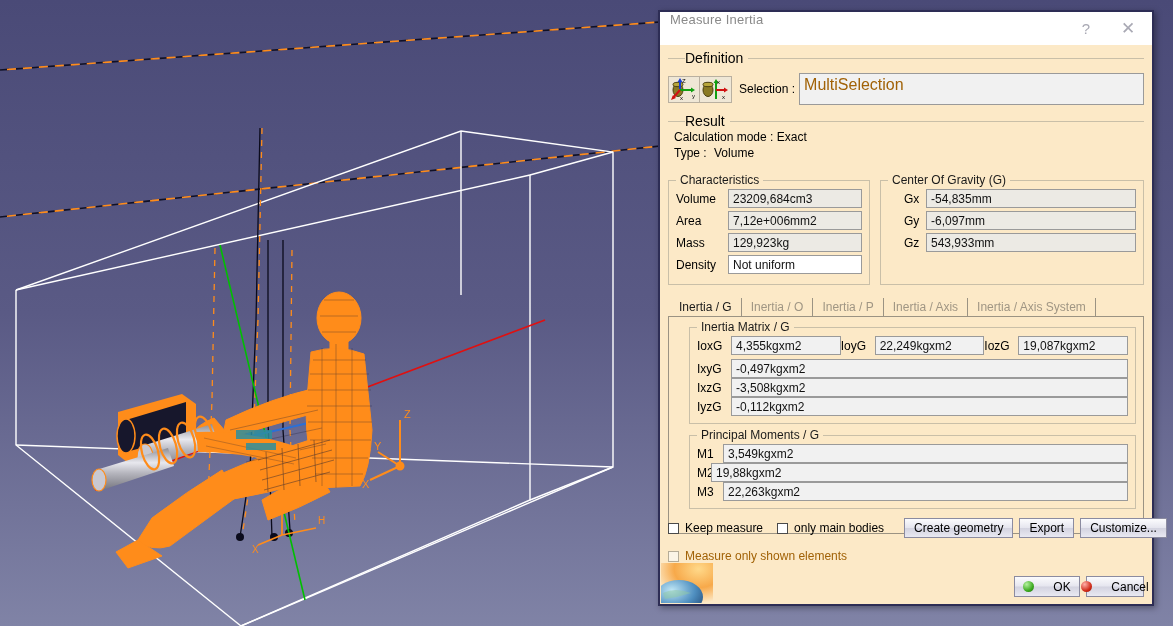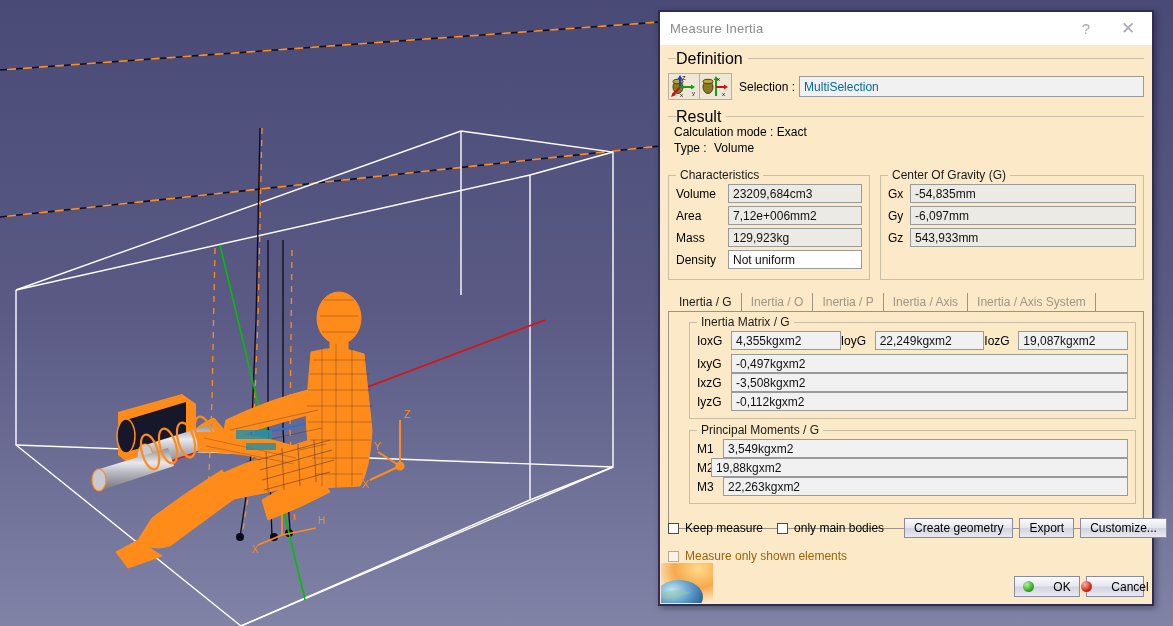--- a/index.html
+++ b/index.html
@@ -21,21 +21,21 @@
   
   #dialog{
     position:absolute;left:658px;top:10px;width:492px;height:592px;
     background:#fce9c7;
     border:2px solid #2d2d55;
     box-shadow:2px 2px 6px rgba(0,0,0,.35);
     font-size:12px;color:#000;
   }
   #titlebar{
     height:33px;background:#ffffff;border-bottom:1px solid #e2e2e2;
-    display:flex;align-items:center;position:relative;
+    display:flex;align-items:flex-start;position:relative;
   }
   #title-text{
     margin-left:10px;font-size:13px;color:#8a8a8a;letter-spacing:.2px;
   }
   .title-btn{
     position:absolute;top:0;height:33px;width:40px;
     display:flex;align-items:center;justify-content:center;
     color:#a9a9b4;font-size:15px;cursor:default;
   }
   #help-btn{right:46px;}
@@ -51,51 +51,51 @@
     position:relative;border:1px solid #c9bfa8;
     margin-top:11px;padding:8px 7px 7px 7px;
   }
   .group>.legend{
     position:absolute;top:-8px;left:7px;background:#fce9c7;
     padding:0 4px;font-size:12px;color:#1a1a1a;
   }
   
   .sect{position:relative;height:13px;margin-top:7px;}
   .sect .lbl{
-    position:absolute;left:8px;top:-2px;background:#fce9c7;padding-right:5px;
-    font-size:16px;z-index:2;
+    position:absolute;left:17px;top:-2px;background:#fce9c7;padding-right:5px;
+    font-size:14px;z-index:2;
   }
   .sect .rule{
     position:absolute;left:0;right:0;top:6px;height:1px;background:#c9bfa8;
   }
 
   
   #sel-row{display:flex;align-items:center;margin-top:8px;}
   .axis-icon{
     width:32px;height:27px;border:1px solid #b9b0a0;background:#efe7d6;
     box-sizing:border-box;display:block;
   }
   .axis-icon+.axis-icon{border-left:none;}
   #sel-label{margin:0 4px 0 7px;font-size:12px;white-space:nowrap;}
   #sel-input{
-    flex:1;height:21px;line-height:21px;background:#f1f1f1;
-    border:1px solid #9a9a9a;padding:0 4px;font-size:12px;
-    box-sizing:border-box;color:#0369a1;
+    flex:1;height:32px;line-height:21px;background:#f1f1f1;
+    border:1px solid #9a9a9a;padding:0 4px;font-size:16px;
+    box-sizing:border-box;color:#a16207;
   }
 
   .kv{font-size:12px;margin:2px 0 0 6px;}
 
   
   #res-cols{display:flex;gap:10px;margin-top:9px;}
   #char-box{width:186px;}
   #cog-box{flex:1;}
   .fieldrow{display:flex;align-items:center;margin-bottom:3px;}
   .fieldrow:last-child{margin-bottom:0;}
   .flabel{font-size:12px;width:52px;flex:none;}
-  .flabel.sm{width:22px;}
+  .flabel.sm{width:22px;margin-left:16px;}
   .finput{
     flex:1;height:19px;line-height:19px;background:#eceae4;
     border:1px solid #9a9a9a;padding:0 4px;font-size:12px;
     box-sizing:border-box;color:#111;white-space:nowrap;overflow:hidden;
   }
   .finput.white{background:#ffffff;}
 
   
   #tabs{display:flex;align-items:flex-end;margin-top:12px;height:20px;
         padding-left:2px;}

